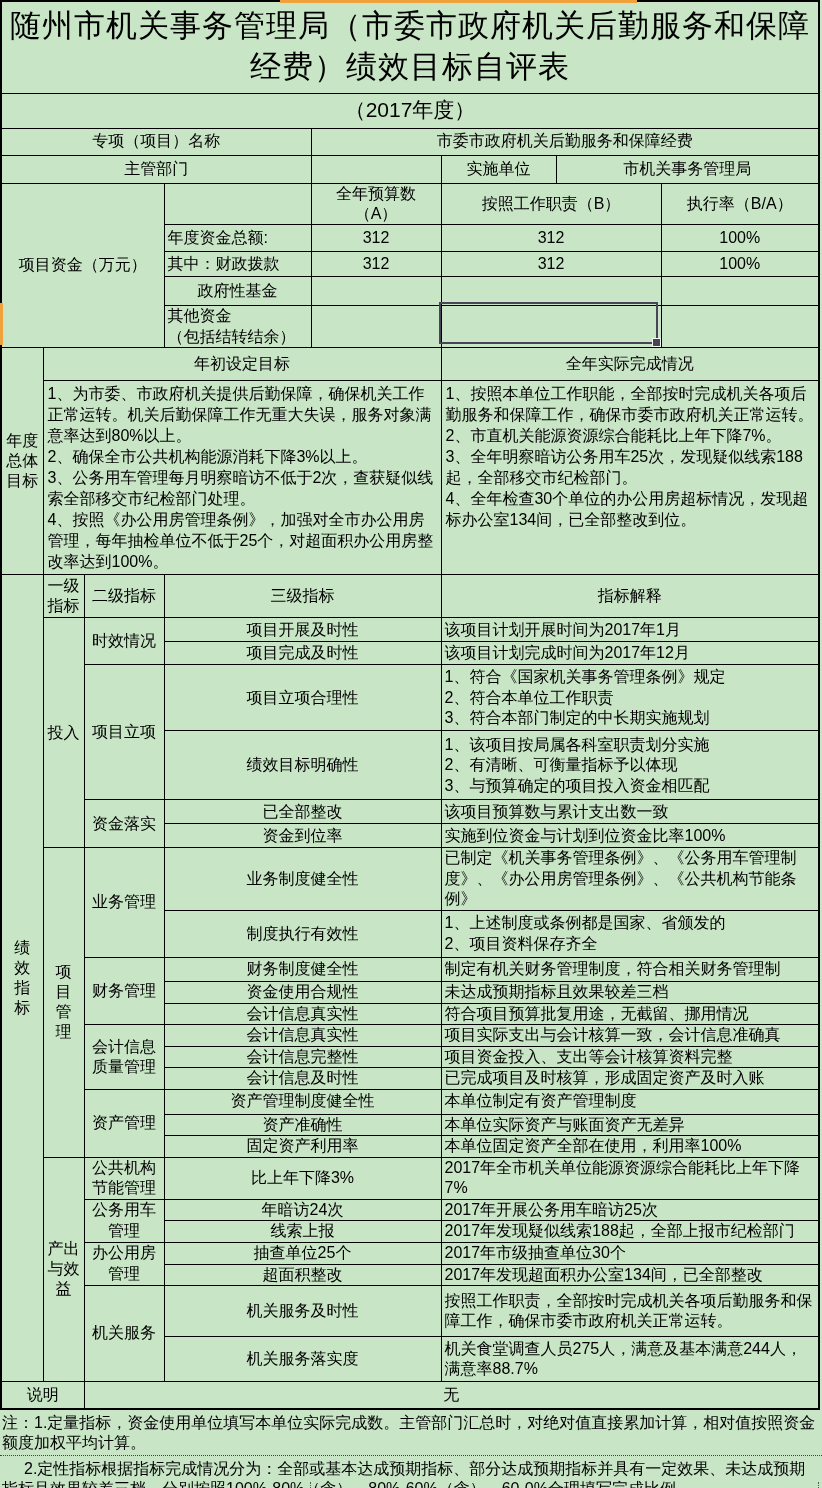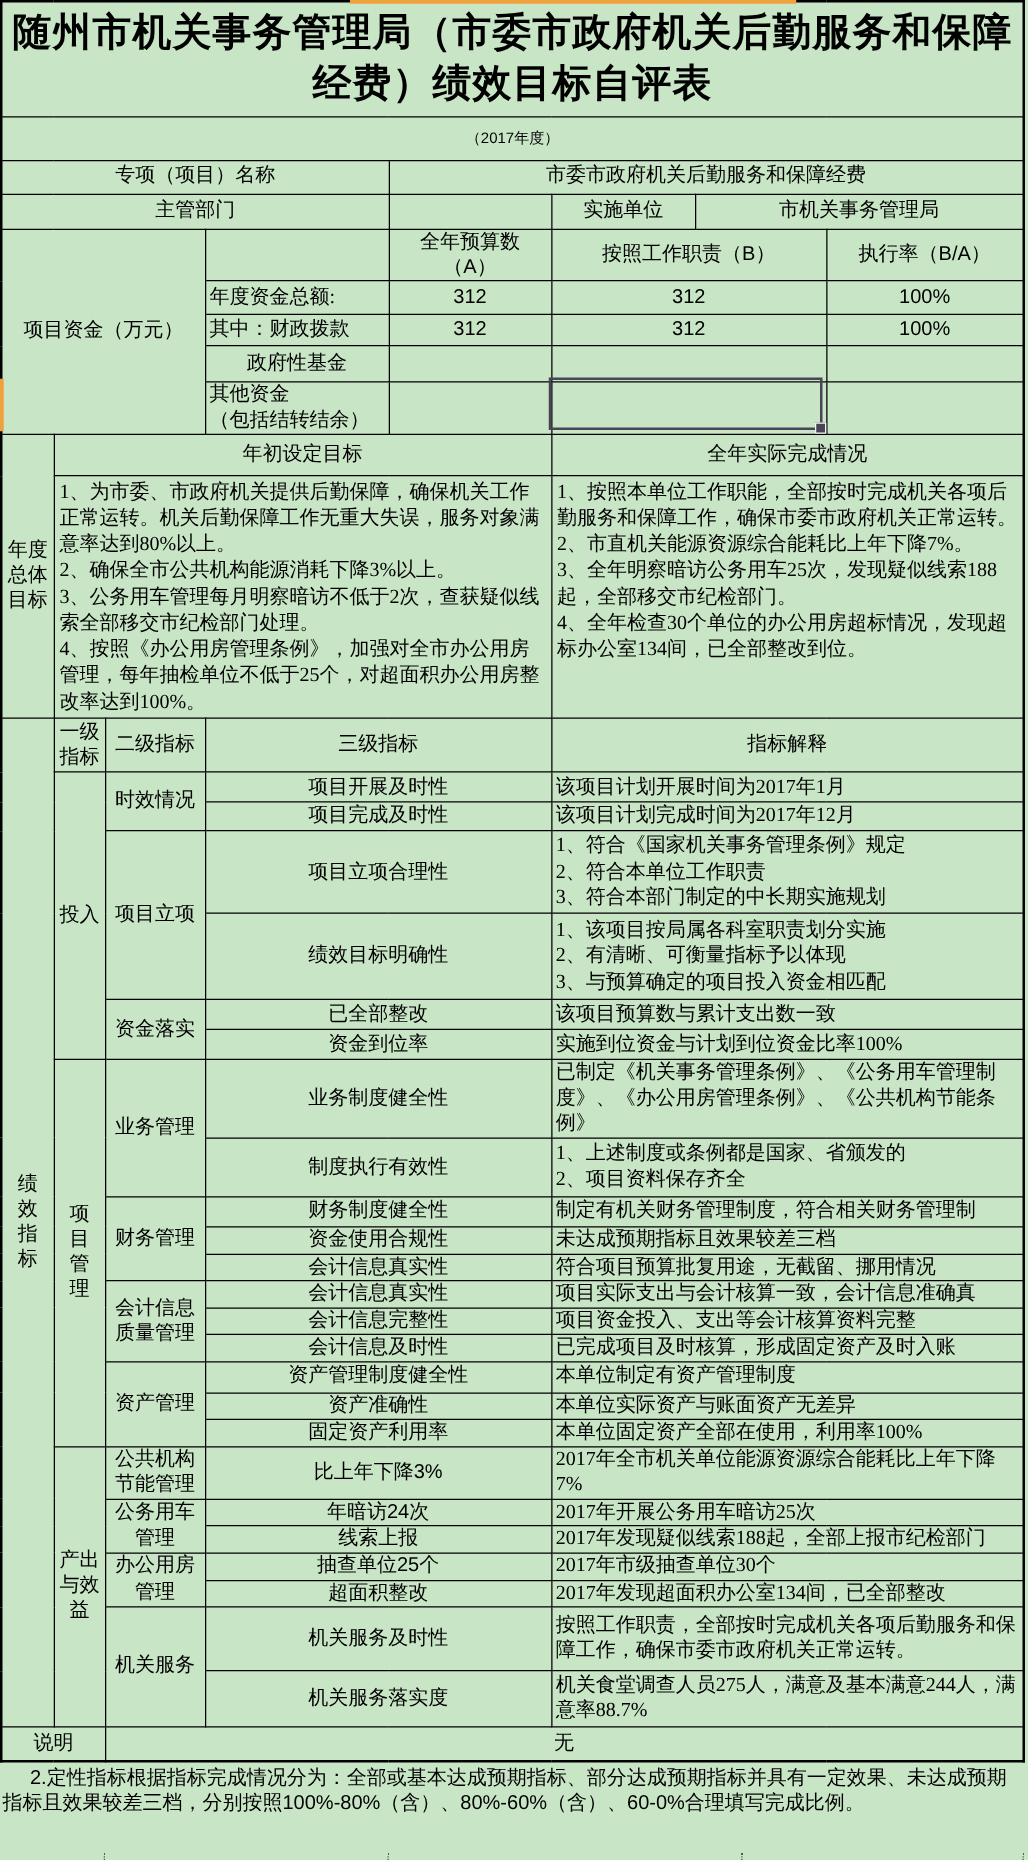--- a/index.html
+++ b/index.html
@@ -13,28 +13,28 @@
     width:818px;border:2px solid #000;
   }
   td{
     border:1px solid #000;
     padding:0 3px;
     font-size:16px;line-height:1.28;
     vertical-align:middle;text-align:center;
     overflow:hidden;white-space:pre-wrap;
     word-break:break-all;
   }
-  td.left{text-align:left;font-family:Liberation Serif, serif;}
+  td.left{text-align:left;}
   td.top{vertical-align:top;}
   td.nowrapcell{white-space:pre;}
   .title-cell{
-    font-size:31px;font-weight:bold;letter-spacing:1px;line-height:1.32;
+    font-size:31px;font-weight:normal;letter-spacing:1px;line-height:1.32;
     border-bottom:1px dotted #222 !important;
   }
-  .subtitle-cell{font-size:12px;}
+  .subtitle-cell{font-size:21px;}
   .goal-text{line-height:21px;padding:2px 4px;margin-top:16px;}
   .vert1{display:inline-block;width:18px;line-height:20px;text-align:center;}
   .vert2{display:inline-block;width:34px;line-height:20px;text-align:center;}
   .notes{width:822px;}
   .note-line{
     font-size:16px;line-height:20px;padding:3px 2px 2px 2px;
     border-bottom:1px dotted #444;
   }
   .note-line.indent{text-indent:22px;}
   .note-line:last-child{border-bottom:none;}
@@ -263,20 +263,21 @@
   </tr>
 
   <tr style="height:27px">
     <td colspan="2">说明</td>
     <td colspan="6">无</td>
   </tr>
 </tbody>
   </table>
 
 <div class="notes">
+  <div class="note-line">注：1.定量指标，资金使用单位填写本单位实际完成数。主管部门汇总时，对绝对值直接累加计算，相对值按照资金额度加权平均计算。</div>
   <div class="note-line indent">2.定性指标根据指标完成情况分为：全部或基本达成预期指标、部分达成预期指标并具有一定效果、未达成预期指标且效果较差三档，分别按照100%-80%（含）、80%-60%（含）、60-0%合理填写完成比例。</div>
 
 </div>
 
 <div class="sel-outline">
   <div class="fill-handle"></div>
 </div>
 
 <div class="col-strip"></div>
 <div class="row-strip"></div>

